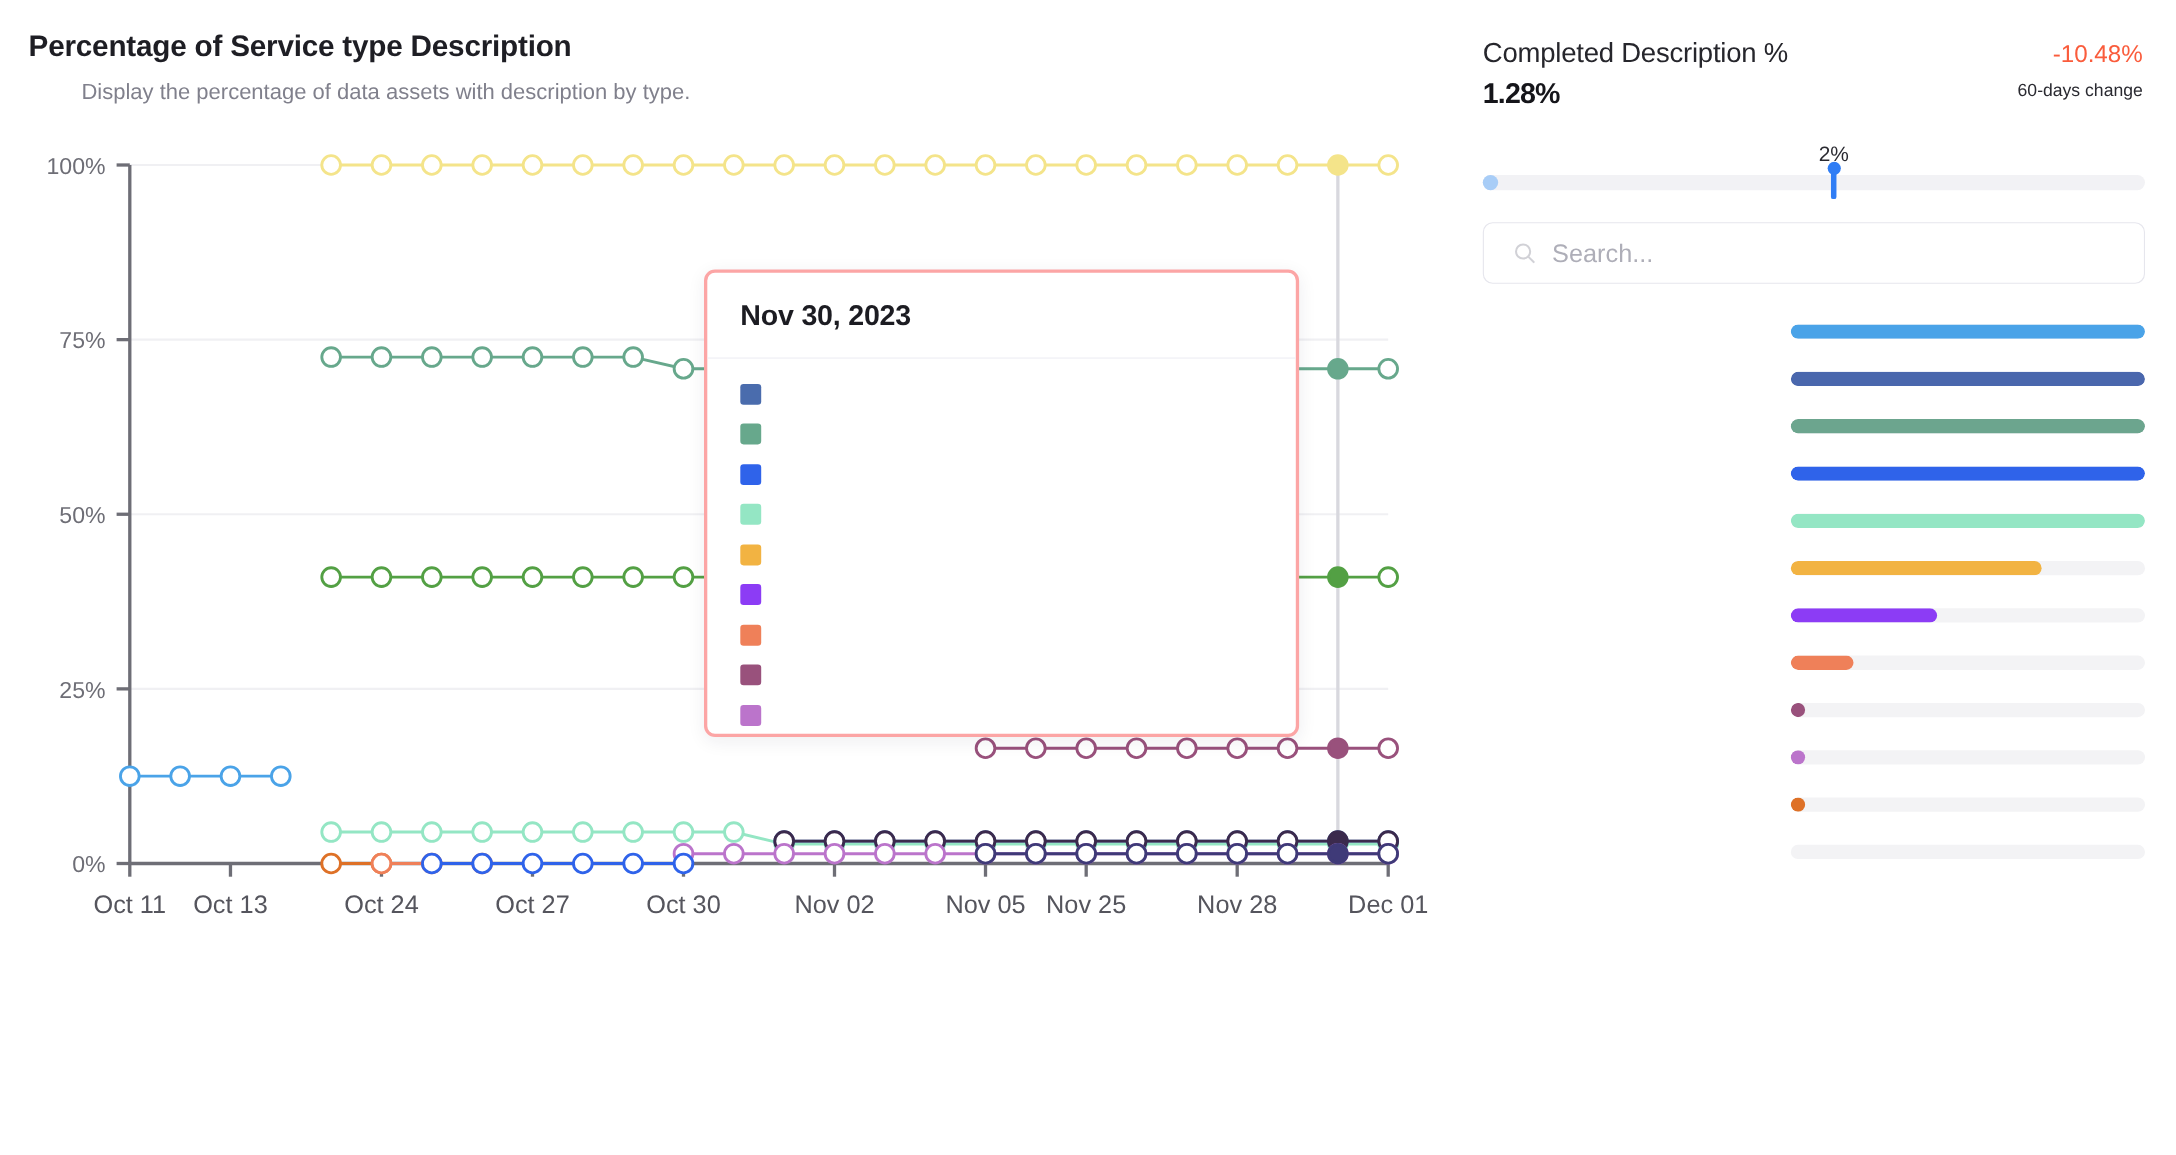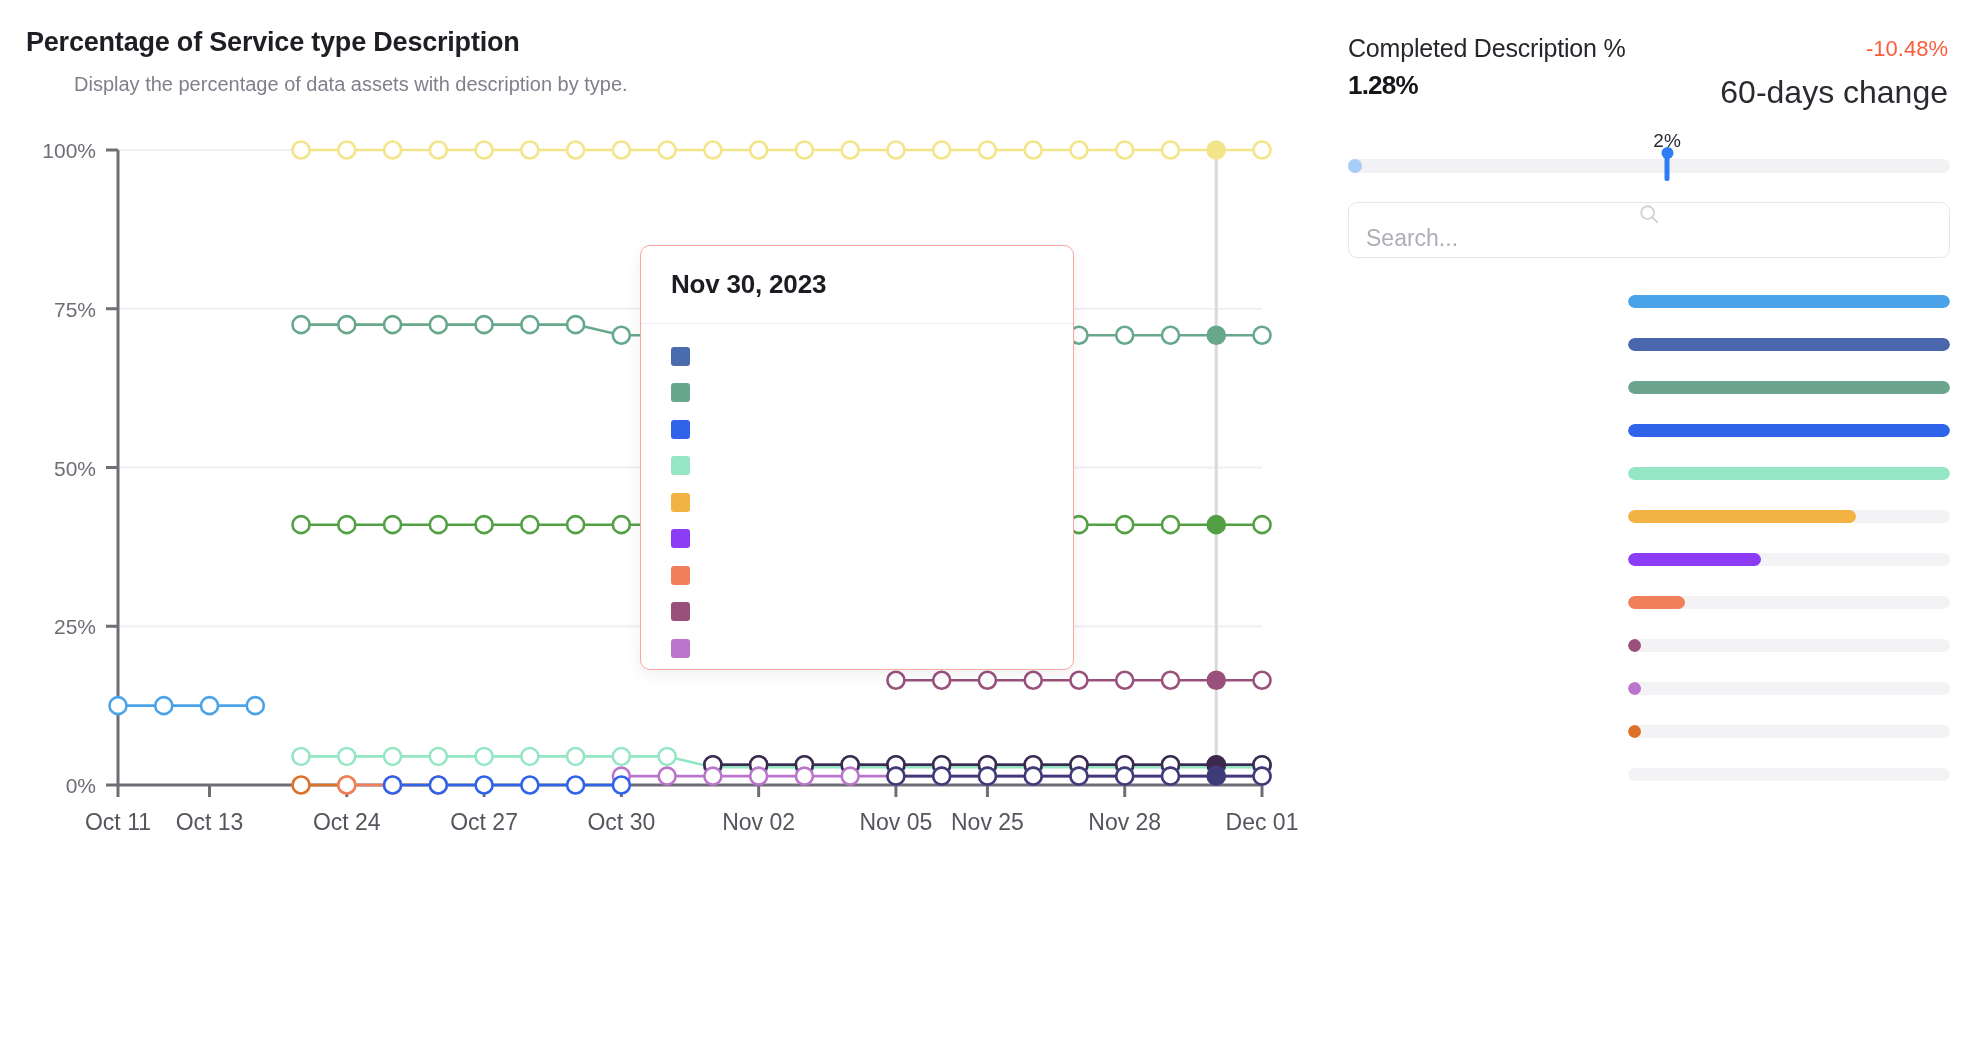--- a/index.html
+++ b/index.html
@@ -23,22 +23,22 @@
     font-size: 20px; color: #80808c; font-weight: 400; margin-left: 48px;
   }
   .plot {
     position: absolute; left: 0; top: 140px; width: 1320px; height: 910px;
   }
   .plot-svg { position: absolute; left: 0; top: 0; }
 
   
   .tooltip {
     position: absolute; left: 640px; top: 245px;
-    width: 434px; height: 425px;
-    background: #fff; border: 1px solid #fca5a5; border-radius: 10px;
+    width: 541px; height: 425px;
+    background: #fff; border: 3px solid #fca5a5; border-radius: 10px;
     box-shadow: 0 4px 16px rgba(30,30,50,.07);
     overflow: hidden; z-index: 40;
   }
   .tooltip-head {
     height: 78px; display: flex; align-items: center;
     padding: 0 30px; border-bottom: 1px solid #ededf3;
     font-size: 26px; font-weight: 700; color: #1c1c22; letter-spacing: -.2px;
   }
   .tooltip-body { padding: 14px 30px 0 30px; }
   .tt-row {
@@ -67,21 +67,21 @@
   .side-delta {
     position: absolute; right: 2px; top: 14px;
     font-size: 22px; color: #fa5c3c; font-weight: 400;
   }
   .side-big {
     position: absolute; left: 0; top: 48px;
     font-size: 26px; font-weight: 700; color: #15151a; letter-spacing: -.8px;
   }
   .side-deltalabel {
     position: absolute; right: 2px; top: 52px;
-    font-size: 32px; color: #2a2a31; font-weight: 400;
+    font-size: 16px; color: #2a2a31; font-weight: 400;
   }
 
   .slider-wrap { position: relative; height: 52px; margin-top: 30px; }
   .slider-label {
     position: absolute; top: 0; font-size: 19px; color: #2a2a31;
     transform: translateX(-50%); white-space: nowrap;
   }
   .slider-track {
     position: absolute; top: 29px; left: 0; right: 0; height: 14px;
     background: #f2f2f5; border-radius: 7px;
@@ -96,21 +96,21 @@
   }
   .slider-pin::before {
     content: ""; position: absolute; left: 50%; top: -4px;
     width: 12px; height: 12px; background: #2f7df5; border-radius: 50%;
     transform: translateX(-50%);
   }
 
   .search-box {
     position: relative; margin-top: 20px; height: 56px;
     border: 1px solid #e6e6ed; border-radius: 9px; background: #fff;
-    display: flex; align-items: center; padding: 0 10px; flex-direction: column;
+    display: flex; align-items: center; padding: 0 26px;
   }
   .search-icon { width: 22px; height: 22px; flex: none; opacity: .45; }
   .search-input {
     border: 0; outline: 0; background: transparent; margin-left: 14px;
     font-family: "Liberation Sans", sans-serif;
     font-size: 23px; color: #8d8d97; width: 100%;
   }
   .search-input::placeholder { color: #aeaeb8; }
 
   .bar-list { margin-top: 22px; }

